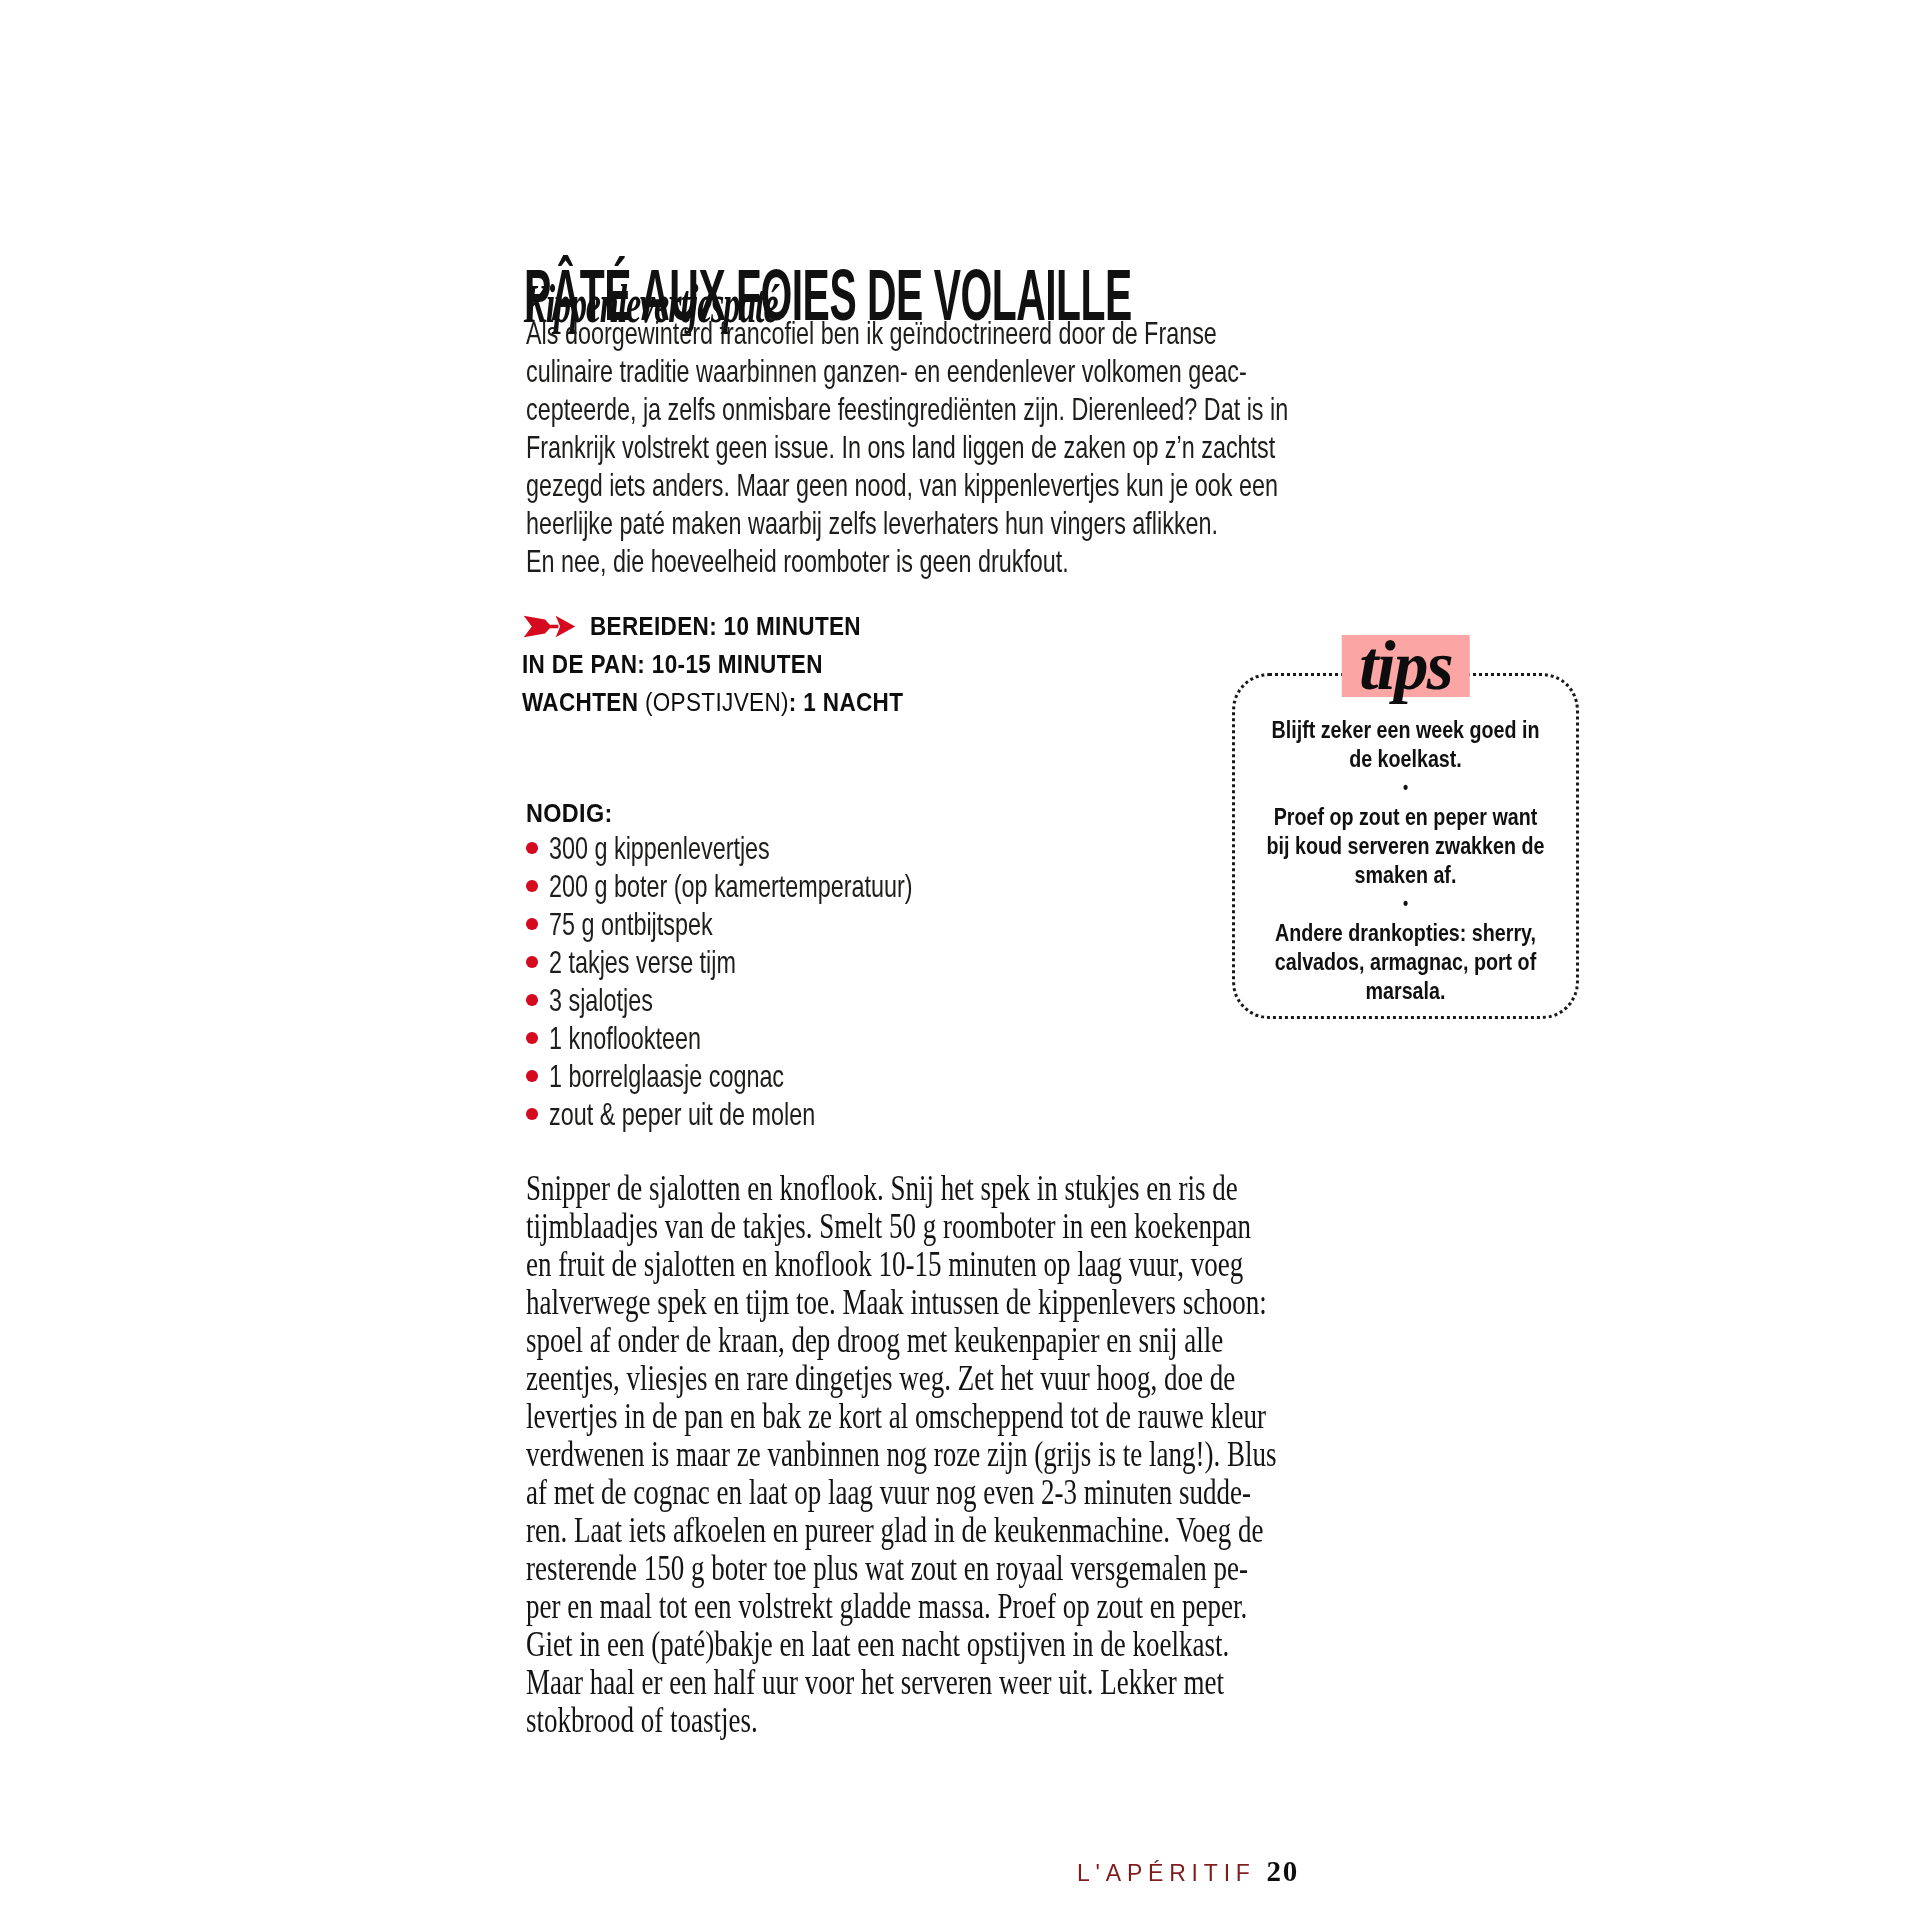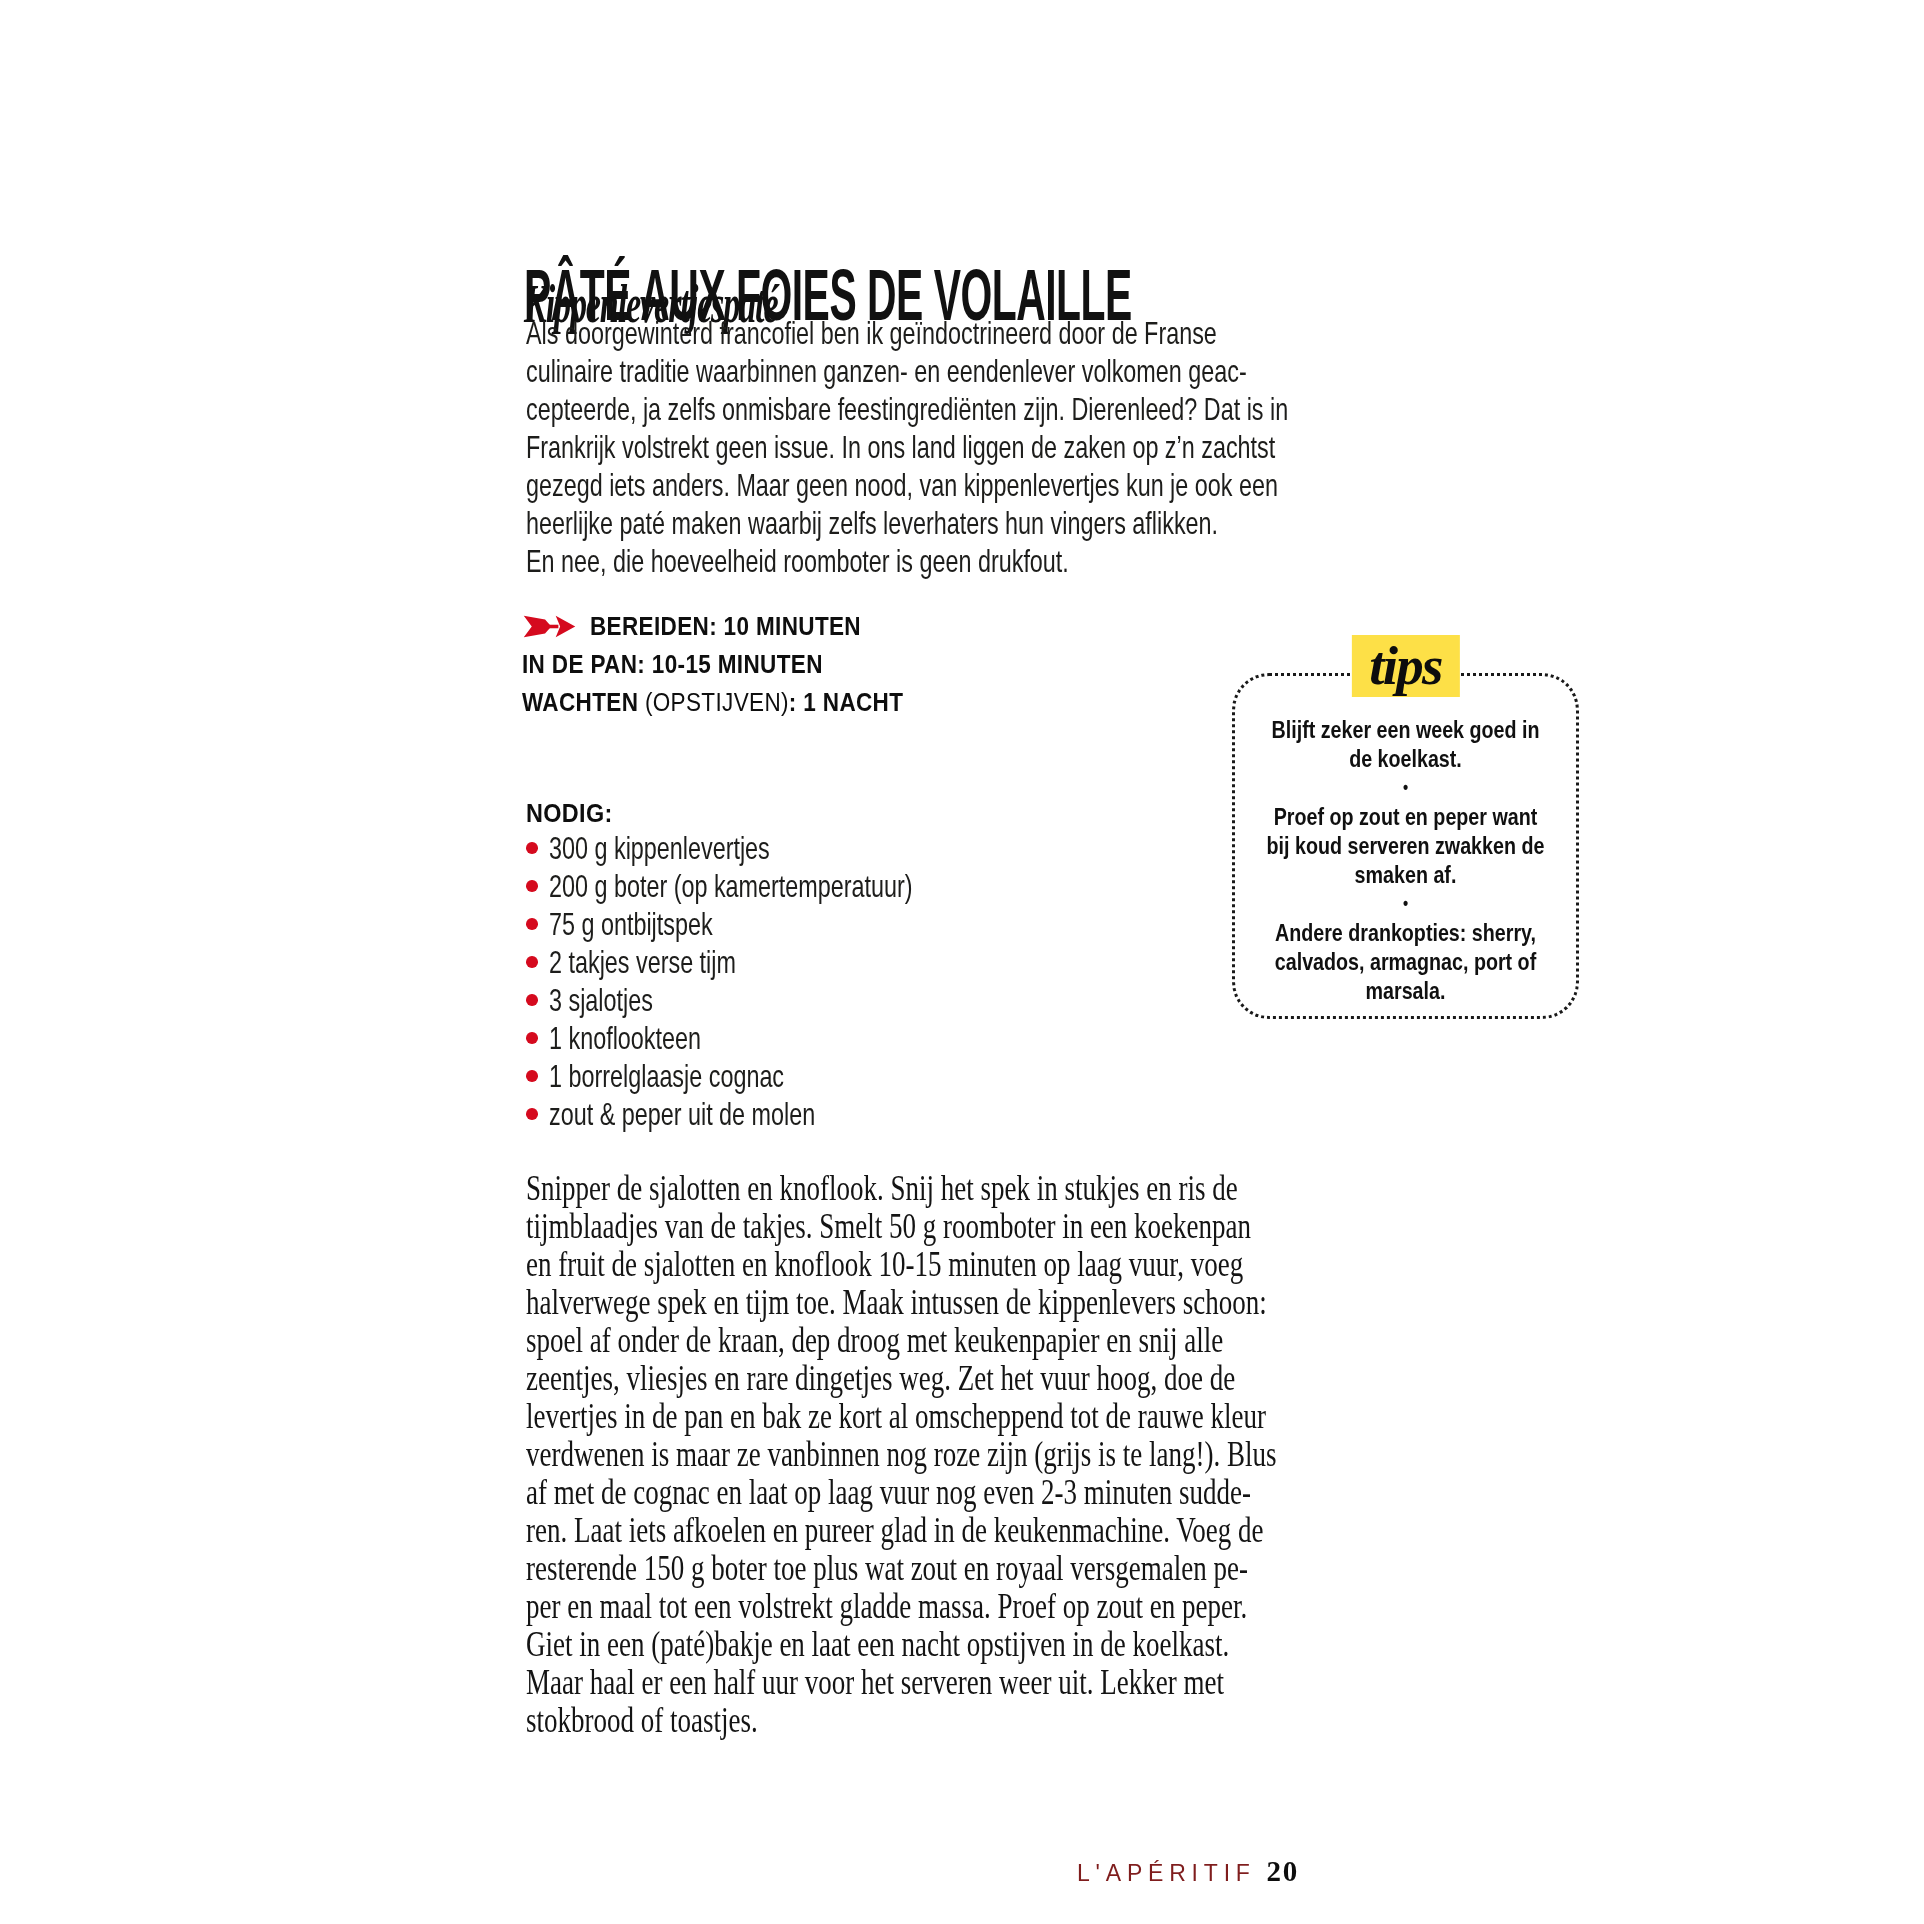--- a/index.html
+++ b/index.html
@@ -39,23 +39,23 @@
   .ing-row{position:relative;height:38px;padding-left:23px;white-space:nowrap;}
   .ing-bullet{position:absolute;left:0;top:13.4px;width:11.6px;height:11.6px;border-radius:50%;background:var(--red,#d50a1e);}
   .ing-text{display:inline-block;font-size:32px;line-height:38px;transform:scaleX(.73);transform-origin:0 50%;color:#1d1d1b;}
   
   .tips-box{
     position:absolute;left:1232px;top:673px;width:347px;height:346px;box-sizing:border-box;
     border:3.6px dotted #191919;border-radius:37px;
   }
   .tips-label{
     position:absolute;top:-41px;left:50%;transform:translateX(-50%);
-    background:#fde047;padding:0 18px;
+    background:#fca5a5;padding:0 18px;
     font-family:"Liberation Serif",serif;font-style:italic;font-weight:bold;
-    font-size:55px;line-height:62px;letter-spacing:-1.8px;color:#0d0d0d;white-space:nowrap;
+    font-size:69px;line-height:62px;letter-spacing:-1.8px;color:#0d0d0d;white-space:nowrap;
   }
   .tips-content{position:absolute;left:0;right:0;top:39px;text-align:center;transform:scaleX(.82);}
   .tip-line{font-size:24px;font-weight:bold;line-height:29px;color:#101010;}
   .tip-sep{font-size:18px;font-weight:bold;line-height:29px;color:#101010;}
   
   .instructions{
     position:absolute;left:526px;top:1169px;
     font-family:"Liberation Serif",serif;
     transform:scaleX(.75);transform-origin:0 0;
   }

